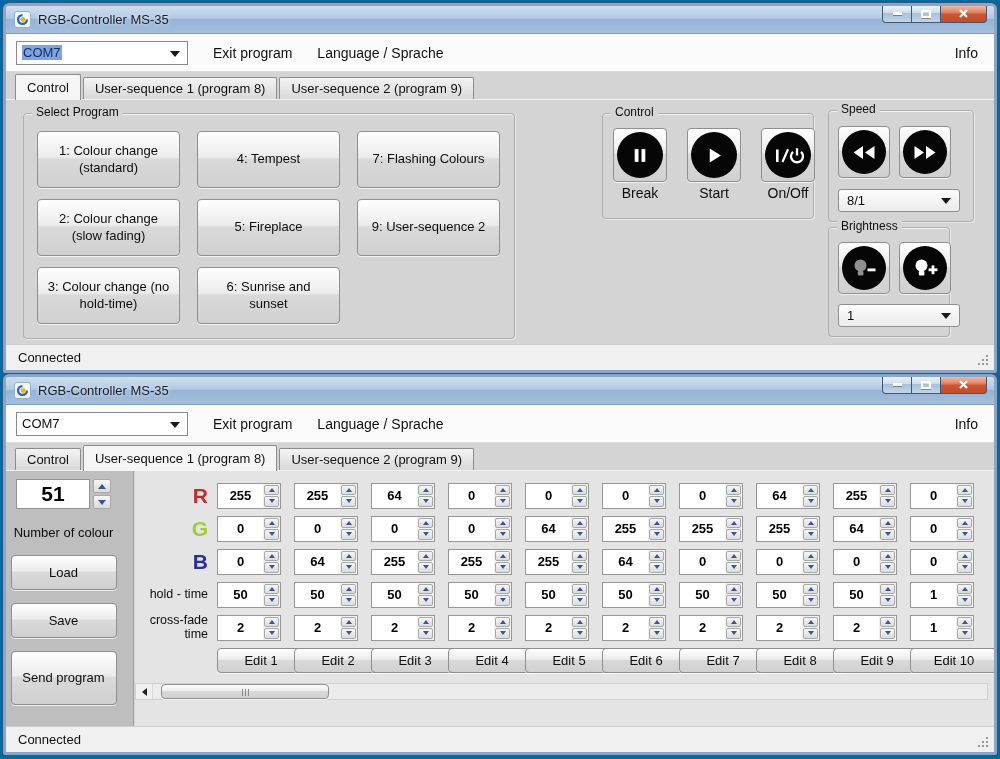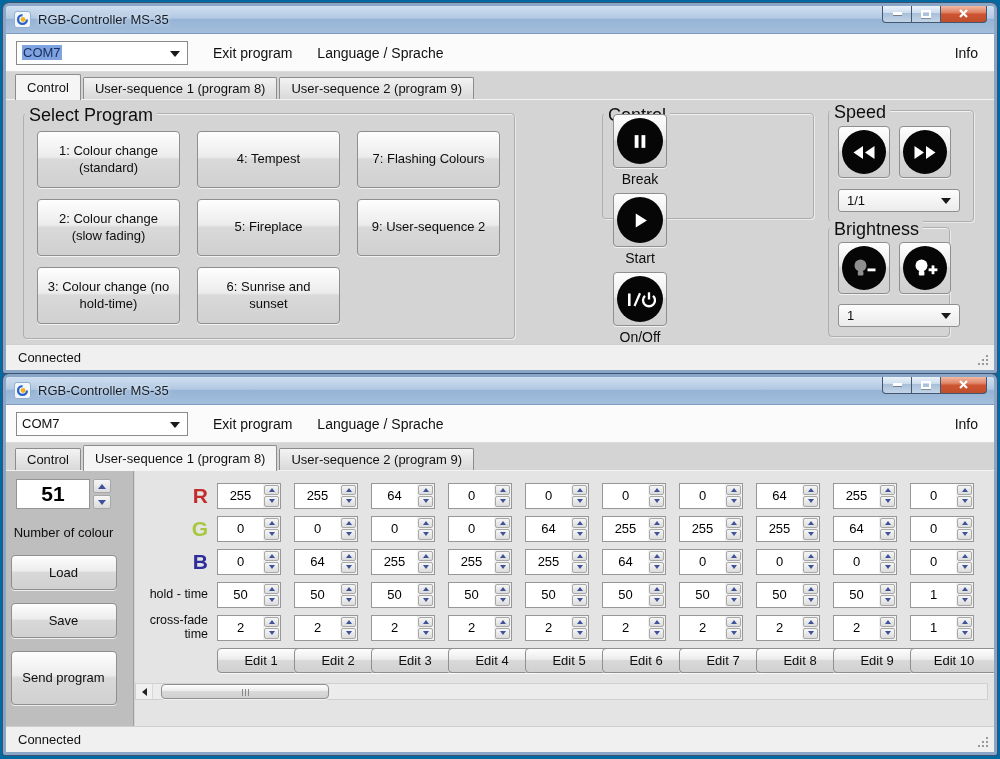--- a/index.html
+++ b/index.html
@@ -54,37 +54,37 @@
 
   
   .statusbar { flex:0 0 26px; background:#f0f0f0; border-top:1px solid #cfcfcf; position:relative;
                display:flex; align-items:center; padding:0 12px; font-size:13px; color:#111; }
   .gripdot { position:absolute; right:6px; bottom:5px; width:2px; height:2px; background:#9a9a9a;
              box-shadow:0 0 0 #9a9a9a, 0 -4px 0 #9a9a9a, 0 -8px 0 #9a9a9a, -4px 0 0 #9a9a9a, -4px -4px 0 #9a9a9a, -8px 0 0 #9a9a9a; }
 
   
   .group { position:absolute; border:1px solid #aeaeae; border-radius:4px;
            box-shadow:inset 0 1px 0 rgba(255,255,255,.7), 1px 1px 0 rgba(255,255,255,.5); }
-  .group-legend { position:absolute; top:-9px; left:1px; background:#d4d4d4; padding:0 4px; font-size:18px; color:#0e0e0e; }
+  .group-legend { position:absolute; top:-9px; left:8px; background:#d4d4d4; padding:0 4px; font-size:12px; color:#0e0e0e; }
 
   .btn3d { background:linear-gradient(180deg,#fefefe,#ececec 45%,#d9d9d9 50%,#d0d0d0 100%);
            border:1px solid #8f8f8f; border-radius:4px; font-family:inherit; font-size:13px; color:#0e0e0e;
            box-shadow:0 1px 0 rgba(255,255,255,.7); }
 
   .program-grid { position:absolute; left:13px; top:17px; display:grid;
                   grid-template-rows:repeat(3,57px); grid-auto-flow:column; grid-auto-columns:143px; gap:11px 17px; }
   .program-btn { width:143px; height:57px; line-height:1.3; padding:2px 8px; text-align:center; }
 
   .iconbtn { width:54px; height:54px; display:flex; align-items:center; justify-content:center; padding:0; }
   .iconbtn.sm { width:52px; height:52px; }
   .blackdisc { width:46px; height:46px; background:#060606; border-radius:50%;
                display:flex; align-items:center; justify-content:center; }
   .iconbtn.sm .blackdisc { width:44px; height:44px; }
 
-  .ctrl-row { position:absolute; left:10px; top:0; display:flex; gap:6px;flex-direction:column; }
+  .ctrl-row { position:absolute; left:10px; top:14px; display:flex; gap:20px; }
   .ctrl-col { display:flex; flex-direction:column; align-items:center; gap:3px; }
   .ctrl-label { font-size:14px; color:#0e0e0e; }
 
   .dropdown { position:absolute; left:9px; height:23px; width:122px; border:1px solid #8f8f8f; border-radius:3px;
               background:linear-gradient(180deg,#fdfdfd,#ebebeb); display:flex; align-items:center;
               padding:0 8px; font-size:13px; color:#0e0e0e; }
   .dd-arrow { position:absolute; right:8px; top:8px; width:0; height:0;
               border-left:5px solid transparent; border-right:5px solid transparent; border-top:6px solid #1a1a1a; }
 
   
@@ -103,21 +103,21 @@
   .count-label { margin-top:16px; text-align:center; font-size:13px; line-height:1.3; color:#0e0e0e; }
   .side-btn { display:block; width:106px; margin:13px auto 0; height:35px; }
   .side-btn.tall { height:54px; line-height:1.35; }
 
   .seq-area { position:absolute; left:129px; right:0; top:0; bottom:0; background:#e4e4e4; padding-top:11px; }
   .seq-grid { display:grid; grid-template-columns:82px repeat(10,77px); grid-auto-rows:27px;
               row-gap:6px; align-items:center; }
   .rowlabel { justify-self:end; text-align:right; padding-right:9px; font-size:12.5px; line-height:1.1; color:#0e0e0e; }
   .rowlabel.rgb { font-size:21px; font-weight:bold; line-height:1; }
   .spin { width:64px; height:26px; background:#fff; border:1px solid #979797; display:flex; }
-  .spin .sv { flex:1; display:flex; align-items:center; justify-content:center; font-size:13px; font-weight:normal; color:#000; }
+  .spin .sv { flex:1; display:flex; align-items:center; justify-content:center; font-size:13px; font-weight:bold; color:#000; }
   .spin .ud { flex:0 0 17px; display:flex; flex-direction:column; gap:1px; padding:1px; background:#f2f2f2; }
   .spin .ud .b { flex:1; }
   .spin .arr.up { border-left:3px solid transparent; border-right:3px solid transparent; border-bottom:4px solid #3f519b; }
   .spin .arr.dn { border-left:3px solid transparent; border-right:3px solid transparent; border-top:4px solid #3f519b; }
   .edit-btn { width:88px; height:25px; }
 
   .hscroll { position:absolute; left:0; right:6px; top:212px; height:17px; display:flex;
              background:#ececec; border:1px solid #d0d0d0; }
   .hs-arrow { flex:0 0 17px; display:flex; align-items:center; justify-content:center; background:#f0f0f0; border-right:1px solid #d8d8d8; }
   .hs-arrow .arr.left { border-top:4px solid transparent; border-bottom:4px solid transparent; border-right:5px solid #222; }
@@ -239,21 +239,21 @@
           <button class="btn3d iconbtn sm">
             <span class="blackdisc">
               <svg width="26" height="17" viewBox="0 0 26 16">
                 <polygon points="2.5,1.5 12,8 2.5,14.5" fill="#fff"></polygon>
                 <polygon points="14,1.5 23.5,8 14,14.5" fill="#fff"></polygon>
               </svg>
             </span>
           </button>
         </div>
         <div class="dropdown" style="top:78px;">
-          <span>1/1</span>
+          <span>8/1</span>
           <span class="dd-arrow"></span>
         </div>
       </div>
 
       <div class="group" style="left:822px; top:127px; width:122px; height:110px;">
         <span class="group-legend">Brightness</span>
         <div style="position:absolute; left:9px; top:14px; display:flex; gap:9px;">
           <button class="btn3d iconbtn sm">
             <span class="blackdisc">
               <svg width="27" height="21" viewBox="0 0 27 21">

